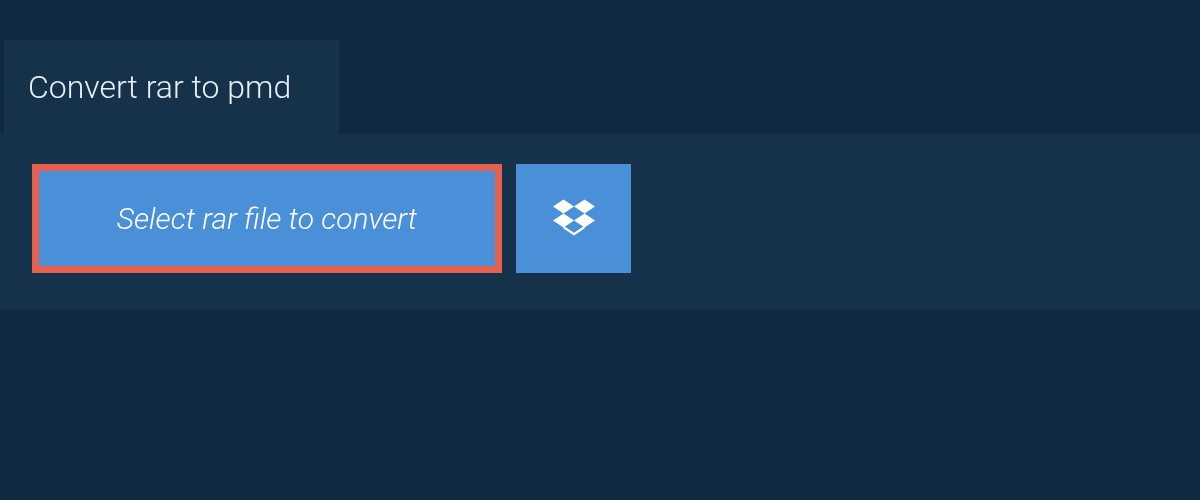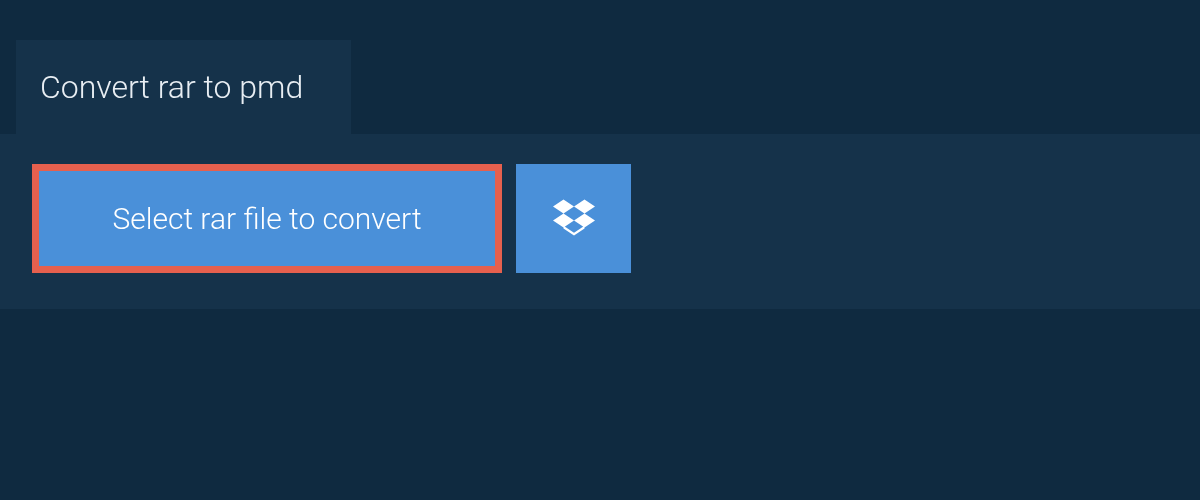--- a/index.html
+++ b/index.html
@@ -15,31 +15,32 @@
       overflow: hidden;
     }
     .tab-header {
       display: inline-block;
       background: #15324a;
       color: #e8eef3;
       font-size: 32px;
       font-weight: 300;
       padding: 28px 48px 28px 24px;
       margin-top: 40px;
-      margin-left: 16px;
+      margin-left: 4px;
     }
     .panel {
       background: #15324a;
       padding: 30px 32px 36px 32px;
       width: 100%;
     }
     .button-row {
       display: flex;
       gap: 14px;
       align-items: stretch;
+      font-style: italic;
     }
     .select-file-button {
       background: #4a90d9;
       border: 7px solid #e6604e;
       color: #ffffff;
       font-size: 30px;
       font-weight: 300;
       padding: 30px 44px;
       cursor: pointer;
       display: flex;

